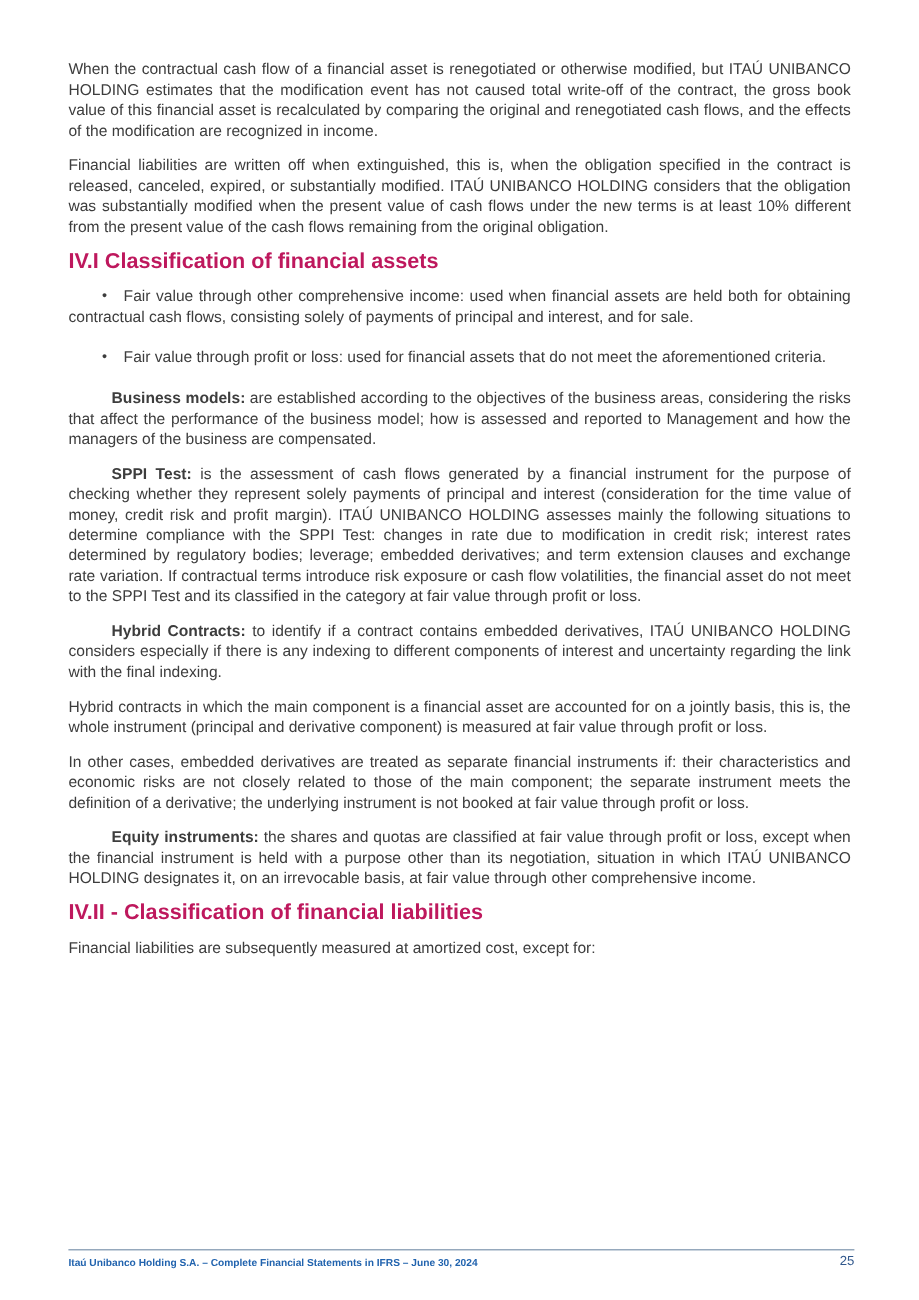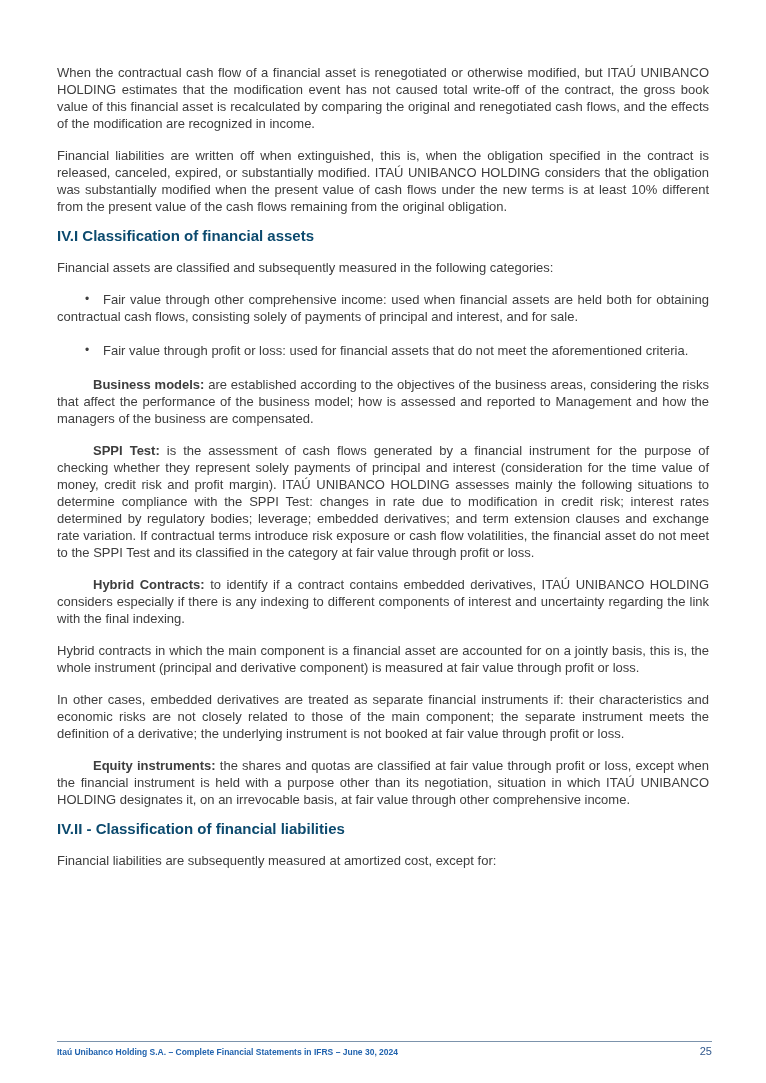--- a/index.html
+++ b/index.html
@@ -16,29 +16,29 @@
     color: #3d3d3d;
     overflow: hidden;
   }
   .content {
     position: absolute;
     left: 57px;
     top: 49px;
     width: 652px;
   }
   .content p {
-    margin: 15px 0 12px 0;
+    margin: 0 0 12px 0;
     font-size: 13px;
     line-height: 17px;
     text-align: justify;
   }
   .heading {
-    color: #0c4a6e;
+    color: #be185d;
     font-weight: bold;
-    font-size: 15px;
+    font-size: 18px;
     line-height: 17px;
     margin: 0 0 12px 0;
   }
   .bullet-para {
     text-indent: 28px;
     margin-bottom: 17px !important;
   }
   .bullet-marker {
     display: inline-block;
     width: 18px;
@@ -78,21 +78,20 @@
 
 <div class="page">
   <div class="content">
 
     <p>When the contractual cash flow of a financial asset is renegotiated or otherwise modified, but ITAÚ UNIBANCO HOLDING estimates that the modification event has not caused total write-off of the contract, the gross book value of this financial asset is recalculated by comparing the original and renegotiated cash flows, and the effects of the modification are recognized in income.</p>
 
     <p>Financial liabilities are written off when extinguished, this is, when the obligation specified in the contract is released, canceled, expired, or substantially modified. ITAÚ UNIBANCO HOLDING considers that the obligation was substantially modified when the present value of cash flows under the new terms is at least 10% different from the present value of the cash flows remaining from the original obligation.</p>
 
     <div class="heading">IV.I Classification of financial assets</div>
 
-    <p>Financial assets are classified and subsequently measured  in the following categories:</p>
 
 
     <p class="bullet-para"><span class="bullet-marker">•</span><span>Fair value through other comprehensive income: used when financial assets are held both for obtaining contractual cash flows, consisting solely of payments of principal and interest, and for sale.</span></p>
 
     <p class="bullet-para"><span class="bullet-marker">•</span><span>Fair value through profit or loss: used for financial assets that do not meet the aforementioned criteria.</span></p>
 
 
     <p><span class="lead">Business models:</span><span> are established according to the objectives of the business areas, considering the risks that affect the performance of the business model; how is assessed and reported to Management and how the managers of the business are compensated.</span></p>
 
     <p><span class="lead">SPPI Test:</span><span> is the assessment of cash flows generated by a financial instrument for the purpose of checking whether they represent solely payments of principal and interest (consideration for the time value of money, credit risk and profit margin). ITAÚ UNIBANCO HOLDING assesses mainly the following situations to determine compliance with the SPPI Test: changes in rate due to modification in credit risk; interest rates determined by regulatory bodies; leverage; embedded derivatives; and term extension clauses and exchange rate variation. If contractual terms introduce risk exposure or cash flow volatilities, the financial asset do not meet to the SPPI Test and its classified in the category at fair value through profit or loss.</span></p>

